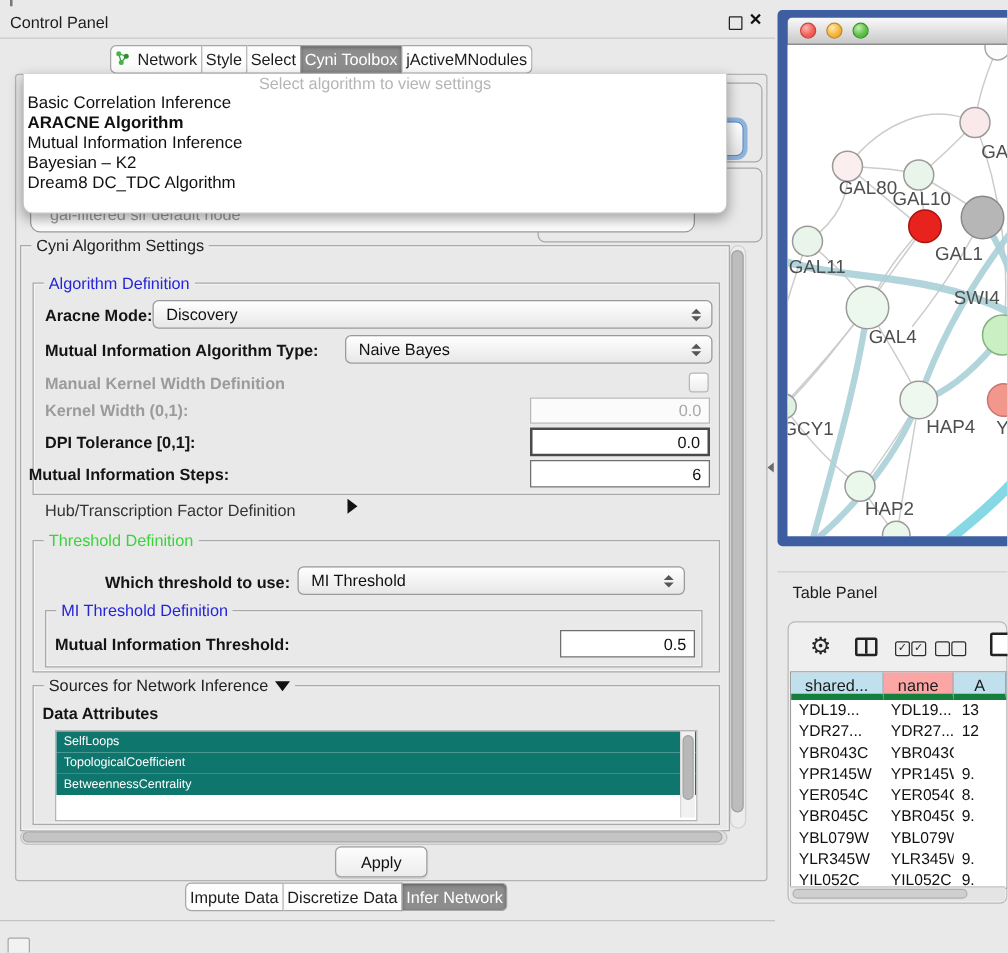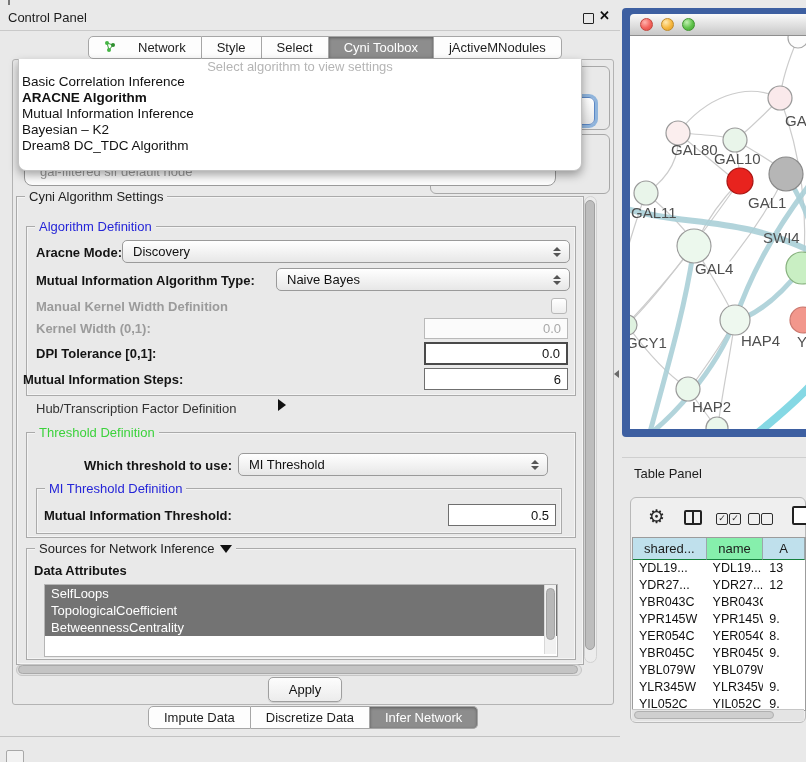--- a/index.html
+++ b/index.html
@@ -8,21 +8,21 @@
   #app{position:relative;width:806px;height:762px;}
   .abs{position:absolute;}
   
   .cp-title{left:8px;top:10px;font-size:13px;color:#1c1c1c;}
   .cp-topline{left:8px;top:0;width:2px;height:5px;background:#777;}
   .cp-divider{left:0;top:30px;width:620px;height:1px;background:#c9c9c9;}
   .float-btn{left:583px;top:13px;width:9px;height:9px;border:1.6px solid #222;border-radius:1px;}
   .close-btn{left:599px;top:8px;font-size:13px;font-weight:bold;color:#111;}
   
   .segbar{display:flex;height:23px;}
-  .seg{display:flex;align-items:center;gap:22px;padding:0 15px;background:#fdfdfd;
+  .seg{display:flex;align-items:center;gap:6px;padding:0 3px;background:#fdfdfd;
        border:1px solid #a6a6a6;border-left:none;font-size:13px;color:#1d1d1d;white-space:nowrap;}
   .seg:first-child{border-left:1px solid #a6a6a6;border-radius:5px 0 0 5px;}
   .seg:last-child{border-radius:0 5px 5px 0;}
   .seg.sel{background:#8d8d8d;color:#fff;box-shadow:inset 0 1px 3px rgba(0,0,0,.35);}
   .top-tabs{left:88px;top:36px;}
   .bottom-tabs{left:148px;top:706px;}
   
   .main-panel{left:12px;top:59px;width:600px;height:644px;border:1px solid #b3b3b3;
               border-radius:3px;background:#e9e9e9;}
   .cp-bottomline{left:0;top:736px;width:620px;height:1px;background:#c2c2c2;}
@@ -61,21 +61,21 @@
   .tri-dn-big{width:0;height:0;border-left:6px solid transparent;border-right:6px solid transparent;border-top:8px solid #111;}
   
   .field{background:#fff;font-size:13px;color:#111;text-align:right;padding-right:6px;box-sizing:border-box;
          display:flex;align-items:center;justify-content:flex-end;}
   .field.dis{background:#fbfbfb;color:#a8a8a8;border:1px solid #b9b9b9;}
   .field.b2{border:2px solid #4a4a4a;}
   .field.b1{border:1.5px solid #6f6f6f;}
   .checkbox{width:14px;height:14px;border:1px solid #b8b8b8;border-radius:3px;background:linear-gradient(#fff,#ededed);}
   
   .attr-list{background:#fff;border:1px solid #b5b5b5;overflow:hidden;}
-  .attr-item{height:17px;line-height:17px;font-size:13px;color:#fff;background:#737373;padding-left:6px;white-space:nowrap;}
+  .attr-item{height:17px;line-height:17px;font-size:10px;color:#fff;background:#0f766e;padding-left:6px;white-space:nowrap;}
   .list-vscroll{position:absolute;background:#f1f1f1;border-left:1px solid #d8d8d8;}
   .list-vthumb{position:absolute;background:#b8b8b8;border:1px solid #a2a2a2;border-radius:5px;}
   
   .vscroll-track{left:584px;top:196px;width:13px;height:467px;background:#ececec;border:1px solid #d2d2d2;border-radius:7px;box-sizing:border-box;}
   .vscroll-thumb{left:585px;top:200px;width:10px;height:450px;background:#bdbdbd;border:1px solid #a0a0a0;border-radius:6px;box-sizing:border-box;}
   .hscroll-track{left:16px;top:664px;width:566px;height:12px;background:#e0e0e0;border:1px solid #c6c6c6;border-radius:7px;box-sizing:border-box;}
   .hscroll-thumb{left:18px;top:665px;width:560px;height:9px;background:#c4c4c4;border:1px solid #a9a9a9;border-radius:5px;box-sizing:border-box;}
   .apply-btn{left:268px;top:677px;width:72px;height:23px;border:1px solid #9f9f9f;border-radius:5px;
              background:linear-gradient(#fdfdfd,#ececec);font-size:13px;color:#111;
              display:flex;align-items:center;justify-content:center;box-shadow:0 1px 1px rgba(0,0,0,.12);}
@@ -95,23 +95,23 @@
   .tp-title{left:634px;top:466px;font-size:13px;color:#1c1c1c;}
   .tp-card{left:630px;top:497px;width:176px;height:226px;background:#efefef;border:1px solid #b9b9b9;border-radius:6px;box-sizing:border-box;}
   .gear-icon{left:648px;top:505px;font-size:19px;color:#262626;}
   .cols-icon{left:684px;top:510px;width:18px;height:15px;border:2px solid #222;border-radius:2px;box-sizing:border-box;}
   .cols-icon::after{content:"";position:absolute;left:6px;top:0;width:2px;height:11px;background:#222;}
   .cb{position:absolute;width:10px;height:10px;border:1.6px solid #2e2e2e;border-radius:2px;font-size:9px;line-height:9px;color:#2e2e2e;text-align:center;}
   .doc-icon{left:792px;top:506px;width:20px;height:19px;border:2px solid #222;border-radius:2px;box-sizing:border-box;background:#fff;}
   .tbl{left:632px;top:537px;width:174px;border:1px solid #9c9c9c;box-sizing:border-box;background:#fff;}
   .tbl-head{display:flex;height:22px;}
   .th{height:22px;line-height:22px;font-size:13px;color:#1b1b1b;text-align:center;box-sizing:border-box;
-      border-right:1px solid #9aa7ab;border-bottom:1px solid #15803d;overflow:hidden;white-space:nowrap;}
+      border-right:1px solid #9aa7ab;border-bottom:5px solid #15803d;overflow:hidden;white-space:nowrap;}
   .th.blue{background:#bfe0ec;}
-  .th.gray{background:#86efac;}
+  .th.gray{background:#fca5a5;}
   .tbl-body{height:150px;overflow:hidden;background:#fff;}
   .tr{display:flex;height:17px;}
   .td{font-size:12.5px;line-height:17px;color:#111;white-space:nowrap;overflow:hidden;box-sizing:border-box;padding-left:6px;}
   .tbl-hscroll-track{left:632px;top:709px;width:172px;height:12px;background:#e4e4e4;border-top:1px solid #c6c6c6;box-sizing:border-box;}
   .tbl-hscroll-thumb{left:634px;top:711px;width:140px;height:8px;background:#cfcfcf;border:1px solid #b0b0b0;border-radius:4px;box-sizing:border-box;}
 </style>
 </head>
 <body>
 
 <div id="app">

